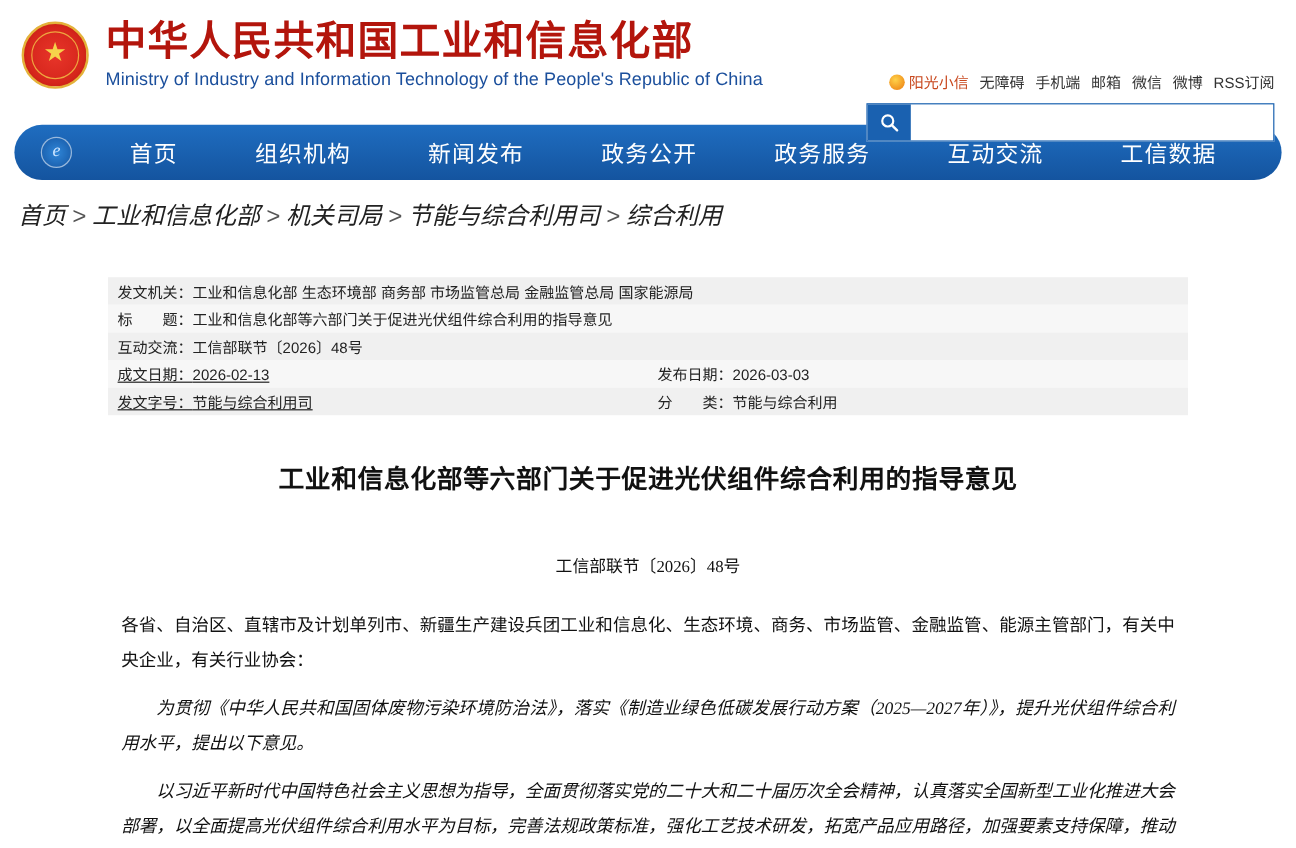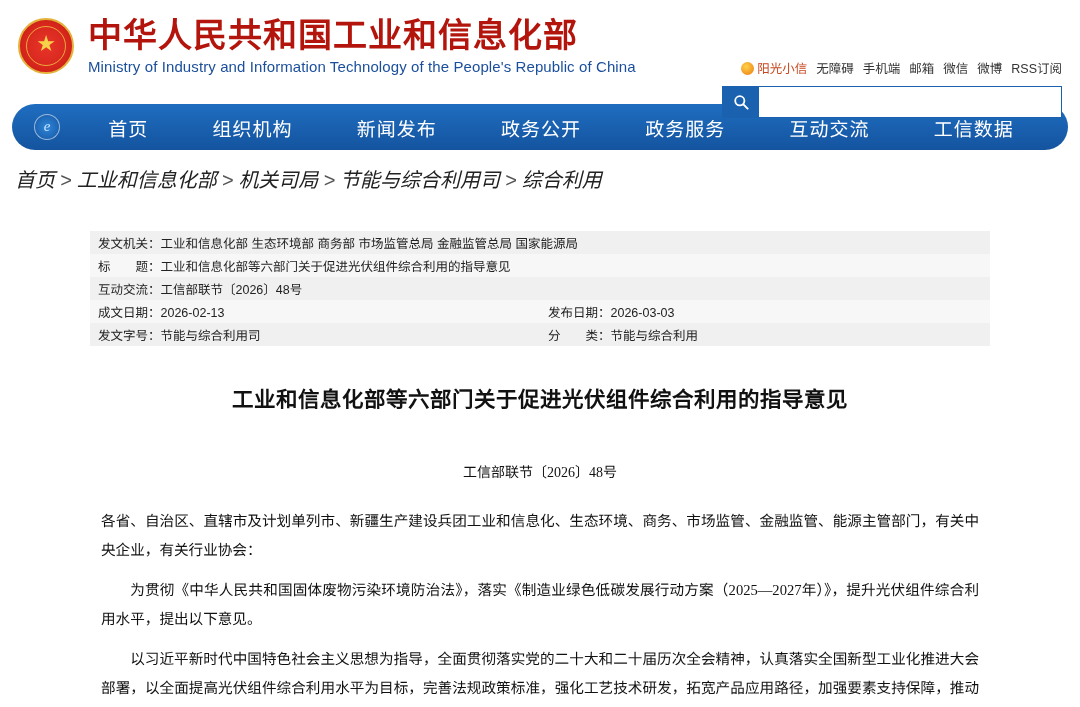--- a/index.html
+++ b/index.html
@@ -171,21 +171,21 @@
   }
   .meta tr { height: 23px; }
   .meta tr:nth-child(odd) { background: #f0f0f0; }
   .meta tr:nth-child(even) { background: #f7f7f7; }
   .meta td {
     padding: 2px 8px;
     vertical-align: middle;
     border: 0;
   }
   .meta .lbl { white-space: nowrap; }
-  .meta td.half-l { width: 215px; }
+  .meta td.half-l { width: 215px; text-decoration: underline; }
 
   
   .doc-title {
     text-align: center;
     font-size: 21.5px;
     font-weight: bold;
     color: #111;
     margin-top: 36px;
     font-family: "Liberation Sans", "DejaVu Sans", sans-serif;
     letter-spacing: .5px;
@@ -199,21 +199,21 @@
   }
   .body-text {
     margin-top: 26px;
     font-size: 14.6px;
     line-height: 29px;
     color: #111;
     text-align: justify;
     font-family: "Liberation Serif", "DejaVu Serif", serif;
   }
   .body-text p { margin: 11px; }
-  .body-text p.indent { text-indent: 2em; }
+  .body-text p.indent { text-indent: 2em; font-style: italic; }
 </style>
 </head>
 <body>
 
 <div class="page">
 
   <div class="header">
     <div class="emblem">
       <div class="ring"></div>
       <div class="star">★</div>

